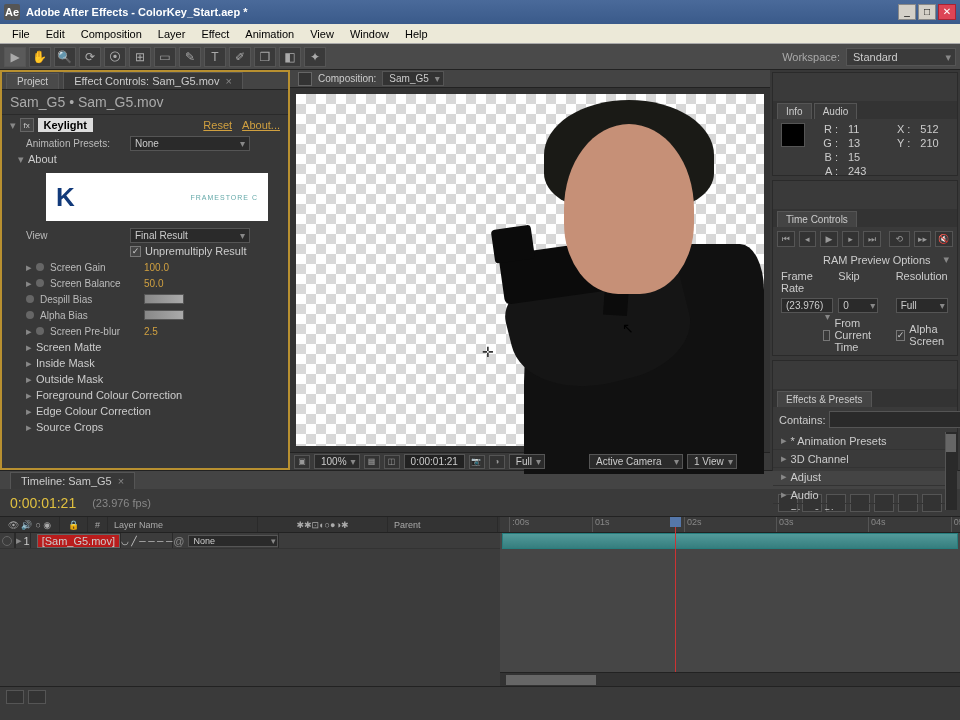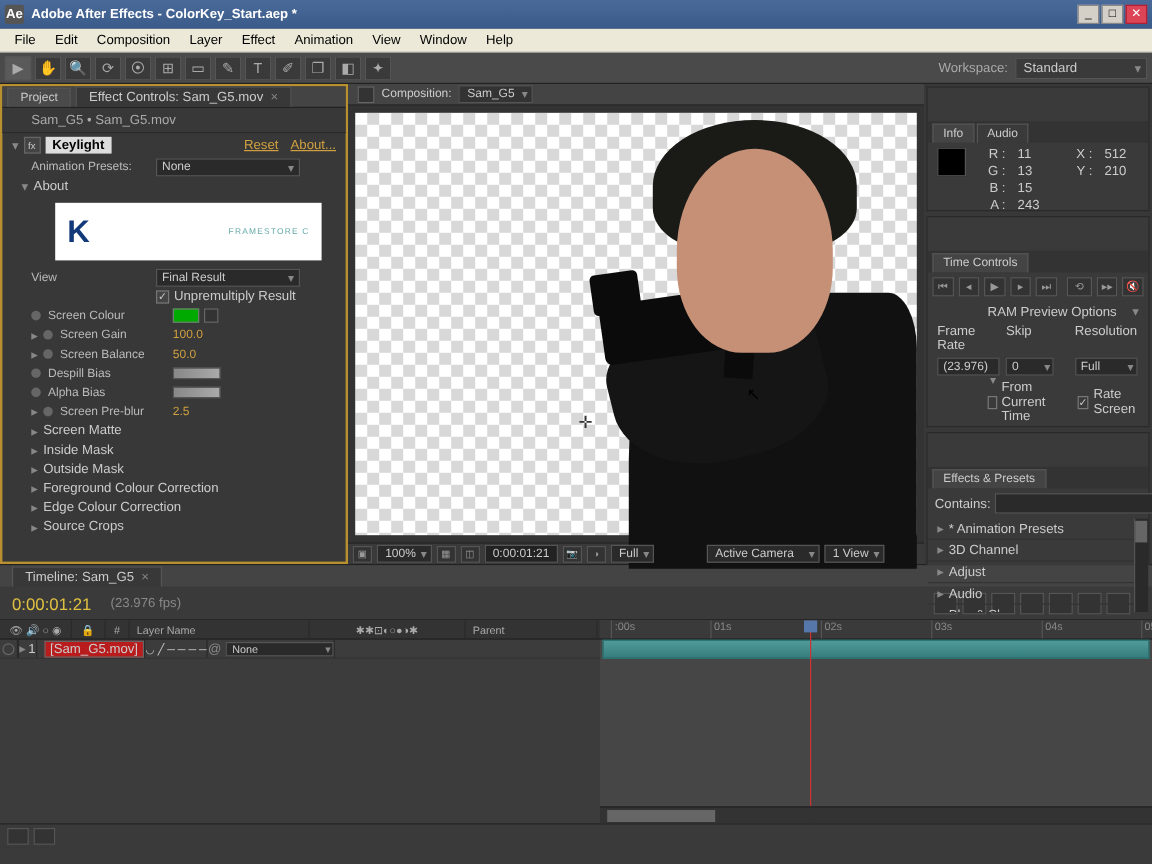--- a/index.html
+++ b/index.html
@@ -31,21 +31,21 @@
 .col-center { flex:1; background:#333; display:flex; flex-direction:column; }
 .col-right { width: 190px; background:#383838; display:flex; flex-direction:column; }
 
 
 .tabbar { height:18px; background:#444; display:flex; align-items:flex-end; border-bottom:1px solid #222;}
 .tab { background:#4a4a4a; border:1px solid #555; border-bottom:none; padding:2px 10px; margin-left:4px; font-size:10px; color:#ccc; cursor:pointer; }
 .tab.active { background:#383838; }
 .tab .x { margin-left:6px; color:#888; }
 
 
-.ec-header { background:#383838; padding:4px 24px; color:#aaa; font-size:11px; border-bottom:1px solid #2a2a2a;}
+.ec-header { background:#383838; padding:4px 8px; color:#aaa; font-size:14px; border-bottom:1px solid #2a2a2a;}
 .ec-effect { display:flex; align-items:center; padding:3px 8px; }
 .ec-effect .fx { width:14px;height:14px;background:#444;border:1px solid #666;margin-right:4px;display:flex;align-items:center;justify-content:center;font-size:8px;color:#ccc;}
 .ec-effect .name { background:#ddd; color:#000; font-weight:bold; padding:1px 6px; margin-right:auto; }
 .ec-effect .link { color:#d0a040; cursor:pointer; text-decoration:underline; margin-left:10px; }
 .ec-row { display:flex; align-items:center; padding:2px 8px 2px 24px; height:16px; }
 .ec-row .tw { width:10px; color:#888; }
 .ec-row .dot { width:8px;height:8px;border-radius:50%;background:#666;margin-right:6px; }
 .ec-row .lbl { flex:0 0 104px; color:#bbb; font-size:10px; }
 .ec-row .val { color:#d0a040; font-size:10px; }
 .ec-row .bar { width:40px; height:10px; background:linear-gradient(90deg,#888,#aaa); border:1px solid #555;}
@@ -221,26 +221,20 @@
     <div class="ec-row select">
       <span class="lbl">View</span>
       <div class="selbox">Final Result</div>
     </div>
     <div class="ec-row">
       <span class="lbl"></span>
       <div class="chk">✓</div>
       <span>Unpremultiply Result</span>
     </div>
     <div class="ec-row">
-      <span class="dot"></span>
-      <span class="lbl">Screen Colour</span>
-      <div class="swatch"></div>
-      <div class="eyedrop"></div>
-    </div>
-    <div class="ec-row">
       <span class="tw">▸</span>
       <span class="dot"></span>
       <span class="lbl" style="flex-basis:94px;">Screen Gain</span>
       <span class="val">100.0</span>
     </div>
     <div class="ec-row">
       <span class="tw">▸</span>
       <span class="dot"></span>
       <span class="lbl" style="flex-basis:94px;">Screen Balance</span>
       <span class="val">50.0</span>
@@ -377,21 +371,21 @@
       <div class="ram-vals">
         <div class="ram-sel">(23.976)</div>
         <div class="ram-sel" style="width:40px;">0</div>
         <div class="ram-sel">Full</div>
       </div>
       <div class="ram-row">
         <span class="chk2"></span>
         <span>From Current Time</span>
         <span style="width:10px;"></span>
         <span class="chk2">✓</span>
-        <span>Rate Screen</span>
+        <span>Alpha Screen</span>
       </div>
     </div>
 
     <div class="panel">
       <div class="panel-tabs">
           <div class="panel-tab">Effects &amp; Presets</div>
         </div>
       <div class="ep-search">
         <span>Contains:</span>
         <input type="text" style="">

